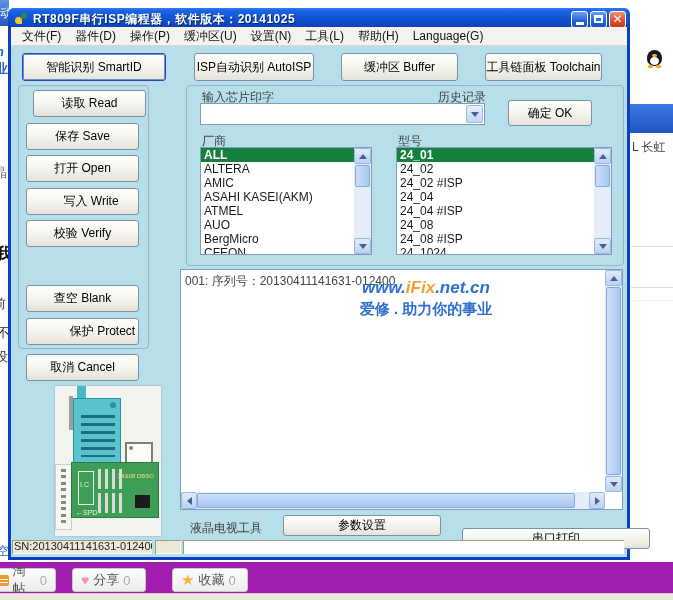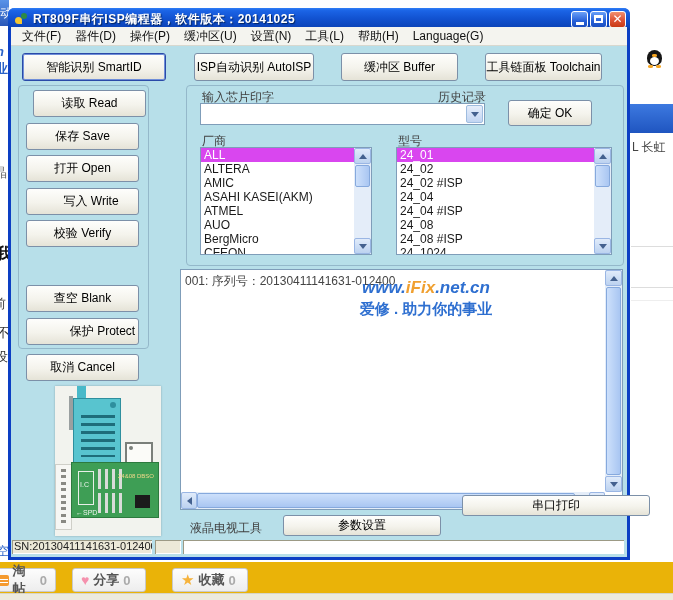--- a/index.html
+++ b/index.html
@@ -15,21 +15,21 @@
   .right-bluebar { position:absolute; left:630px; top:104px; width:43px; height:29px;
                    background:linear-gradient(180deg,#3d79e0,#1f55c0); }
   .hline { position:absolute; left:631px; width:42px; height:1px; background:#ddd; }
   .brand { position:absolute; left:632px; top:139px; font-size:12px; color:#444; white-space:nowrap; }
   .qq { position:absolute; left:647px; top:50px; width:15px; height:18px; }
   .qq .body { position:absolute; left:0; top:0; width:15px; height:16px; background:#161616; border-radius:50% 50% 46% 46%; }
   .qq .belly { position:absolute; left:3px; top:7px; width:9px; height:8px; background:#fff; border-radius:50%; }
   .qq .beak { position:absolute; left:5px; top:4px; width:5px; height:3px; background:#f6a623; border-radius:40%; }
   .qq .foot { position:absolute; bottom:0; width:5px; height:3px; background:#f6a623; border-radius:40%; }
 
-  .social-bar { position:absolute; left:0; top:562px; width:673px; height:38px; background:#eab308;font-weight:bold; }
+  .social-bar { position:absolute; left:0; top:562px; width:673px; height:38px; background:#a21caf; }
   .social-btn { position:absolute; top:6px; height:24px; border:1px solid #c9c9c9; border-radius:3px;
                 background:linear-gradient(180deg,#fdfdfd,#ededed); display:flex; align-items:center;
                 gap:4px; padding:0 8px; font-size:13px; color:#555; }
   .social-count { color:#aaa; }
   .heart-ico { color:#f591ad; font-size:14px; }
   .star-ico { color:#f6b33c; font-size:15px; }
   .folder-ico { width:13px; height:11px; background:#f59a2e; border-radius:2px; position:relative; }
   .folder-ico:after { content:""; position:absolute; left:2px; top:4px; width:9px; height:1px; background:#fff; box-shadow:0 3px 0 #fff; }
   .bottom-strip { position:absolute; left:0; top:593px; width:673px; height:7px; background:#eceade; border-top:1px solid #d8d5c4; }
 
@@ -71,21 +71,21 @@
   .combo { position:absolute; background:#fff; border:1px solid #7f9db9; }
   .combo .val { position:absolute; left:3px; top:2px; font-size:12px; }
   .combo-btn { position:absolute; right:1px; top:1px; bottom:1px; width:17px;
                background:linear-gradient(180deg,#e6eefb,#c2d5f2); border:1px solid #9ebcdf; border-radius:2px;
                display:flex; align-items:center; justify-content:center; }
 
   
   .listbox { position:absolute; background:#fff; border:1px solid #7f9db9; overflow:hidden; }
   .list-items { position:absolute; left:0; top:0; right:17px; bottom:0; }
   .list-item { height:14px; line-height:14px; font-size:12px; padding-left:3px; color:#1a1a1a; white-space:nowrap; }
-  .list-item.selected { background:#d946ef; color:#fff; }
+  .list-item.selected { background:#15803d; color:#fff;font-weight:bold; }
 
   
   .sb-v { position:absolute; right:0; top:0; bottom:0; width:17px; background:#e4edf9; }
   .sb-h { position:absolute; left:0; right:17px; bottom:0; height:17px; background:#e4edf9; }
   .sb-btn { position:absolute; width:17px; height:16px; background:linear-gradient(180deg,#e0ebfa,#bcd2f0);
             border:1px solid #9ab6e4; border-radius:2px; display:flex; align-items:center; justify-content:center; }
   .sb-btn.h { width:16px; height:17px; }
   .sb-thumb { position:absolute; left:1px; right:1px; background:linear-gradient(90deg,#cde0fb,#a9c6f2);
               border:1px solid #86a9dd; border-radius:2px; }
   .sb-thumb.h { top:1px; bottom:1px; left:auto; right:auto; background:linear-gradient(180deg,#cde0fb,#a9c6f2); }
@@ -329,19 +329,19 @@
           </div>
         <div class="sb-thumb h" style="left:16px;width:378px;"></div>
         <div class="sb-btn h" style="right:0;top:0;">
             <div class="tri-right"></div>
           </div>
       </div>
     </div>
 
     <span class="lbl" style="left:179px;top:512px;">液晶电视工具</span>
     <div class="xp-btn" style="left:272px;top:507px;width:158px;height:21px;">参数设置</div>
-    <div class="xp-btn" style="left:451px;top:487px;width:188px;height:21px;">串口打印</div>
+    <div class="xp-btn" style="left:451px;top:520px;width:188px;height:21px;">串口打印</div>
 
     <div class="status-cell" style="left:1px;top:532px;width:140px;">SN:20130411141631-012400</div>
     <div class="status-cell" style="left:144px;top:532px;width:26px;"></div>
     <div class="status-cell white" style="left:172px;top:532px;width:441px;"></div>
   </div>
 </div>
 
 </body></html>

